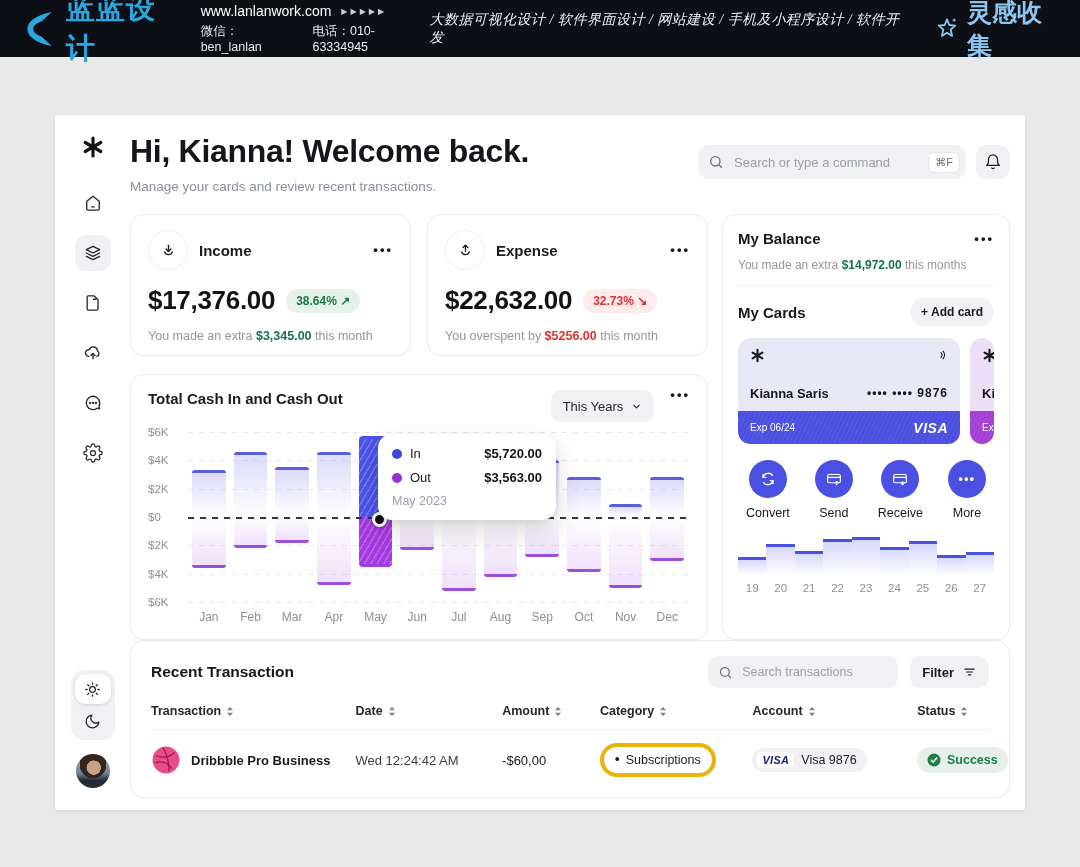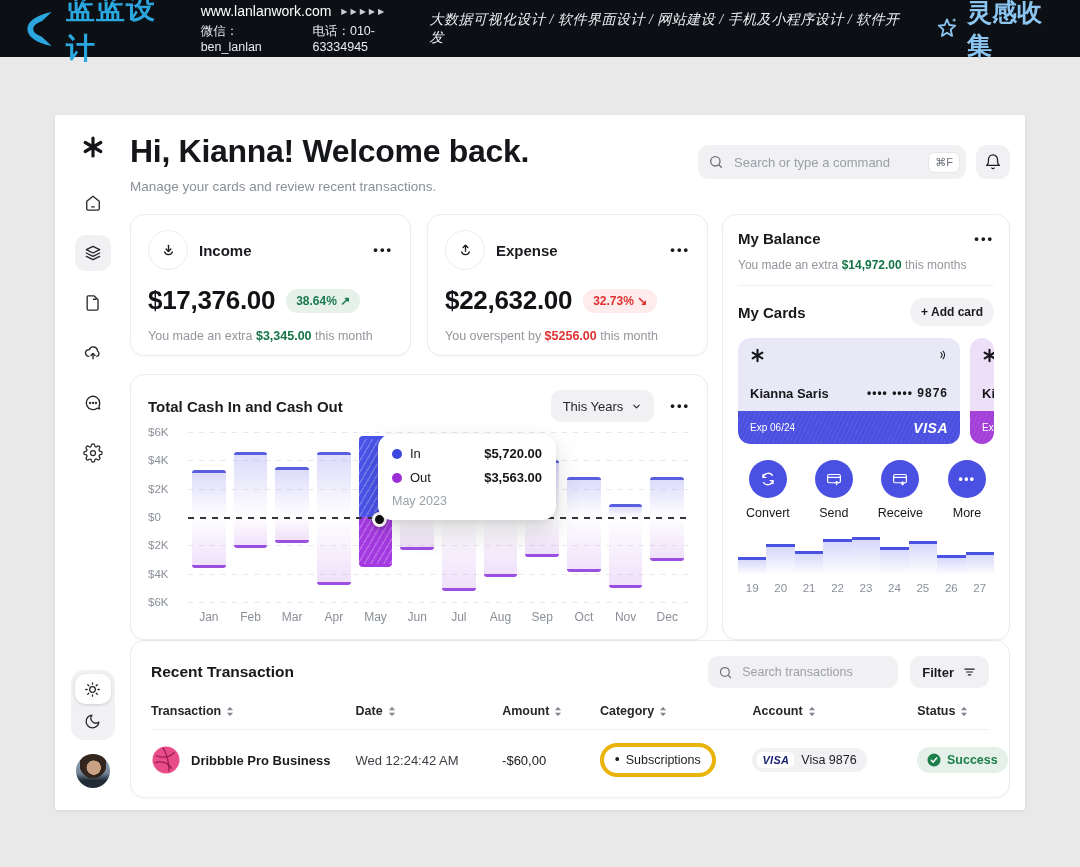--- a/index.html
+++ b/index.html
@@ -65,21 +65,21 @@
   .stat-value{font-size:26px;font-weight:bold;color:#121316;letter-spacing:-.3px;}
   .badge{font-size:12px;font-weight:bold;padding:5px 10px;border-radius:999px;}
   .badge.green{background:#e6f1ea;color:#1b7a4c;}
   .badge.red{background:#fdeceb;color:#df3030;}
   .stat-note{font-size:12.5px;color:#93969d;margin-top:13px;}
   .stat-note .val-green{color:#157347;font-weight:bold;}
   .stat-note .val-red{color:#e03131;font-weight:bold;}
 
   
   .chart-card{width:578px;height:266px;padding:15px 17px;position:relative;}
-  .chart-head{display:flex;align-items:center;}
+  .chart-head{display:flex;align-items:flex-start;}
   .chart-title{font-size:15px;font-weight:bold;color:#1b1c1f;margin-right:auto;}
   .select-pill{background:#f1f1f3;border-radius:10px;height:32px;display:flex;align-items:center;gap:8px;padding:0 12px;font-size:13px;color:#26272b;cursor:pointer;margin-right:16px;}
   .chart-body{position:relative;margin-top:10px;height:196px;}
   .chart-y{position:absolute;left:0;top:0;width:34px;height:170px;}
   .chart-y span{position:absolute;left:0;font-size:11.5px;color:#8a8f98;}
   .chart-plot{position:absolute;left:40px;right:2px;top:0;height:170px;}
   .gline{position:absolute;left:0;right:0;height:1px;background:repeating-linear-gradient(90deg,#e8e8ec 0 5px,transparent 5px 11px);}
   .gline.zero{height:2px;background:repeating-linear-gradient(90deg,#33353b 0 6px,transparent 6px 12px);z-index:2;}
   .chart-cols{position:absolute;left:0;right:0;top:0;height:170px;display:flex;z-index:1;}
   .ccol{flex:1;position:relative;}

